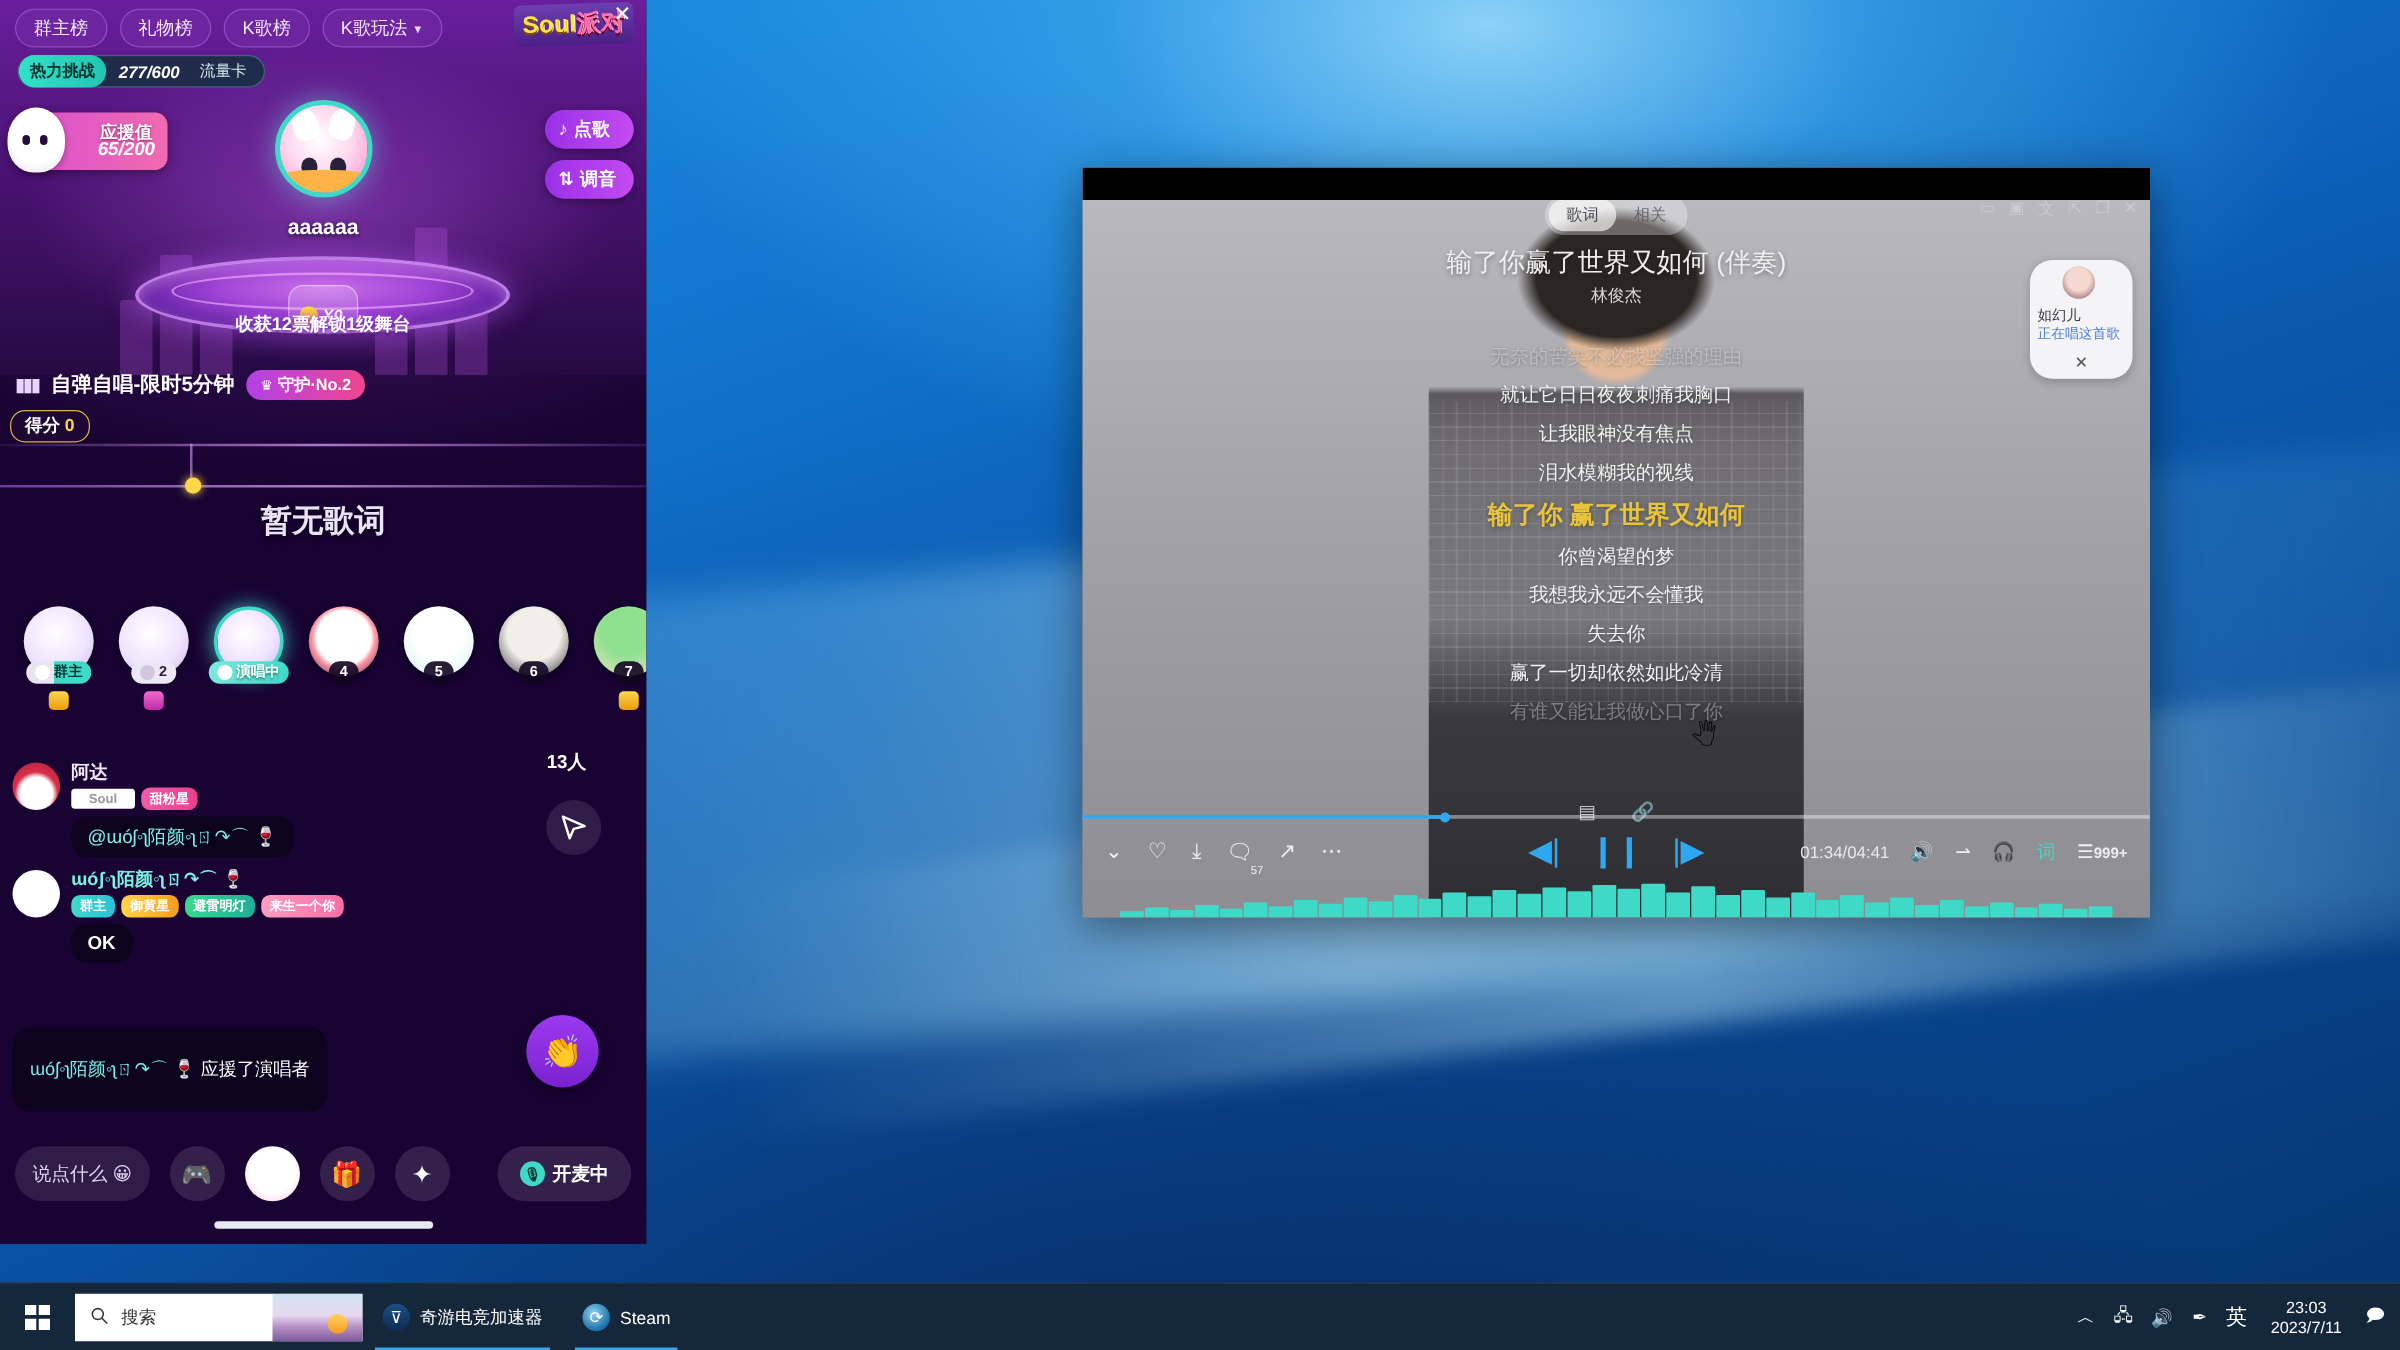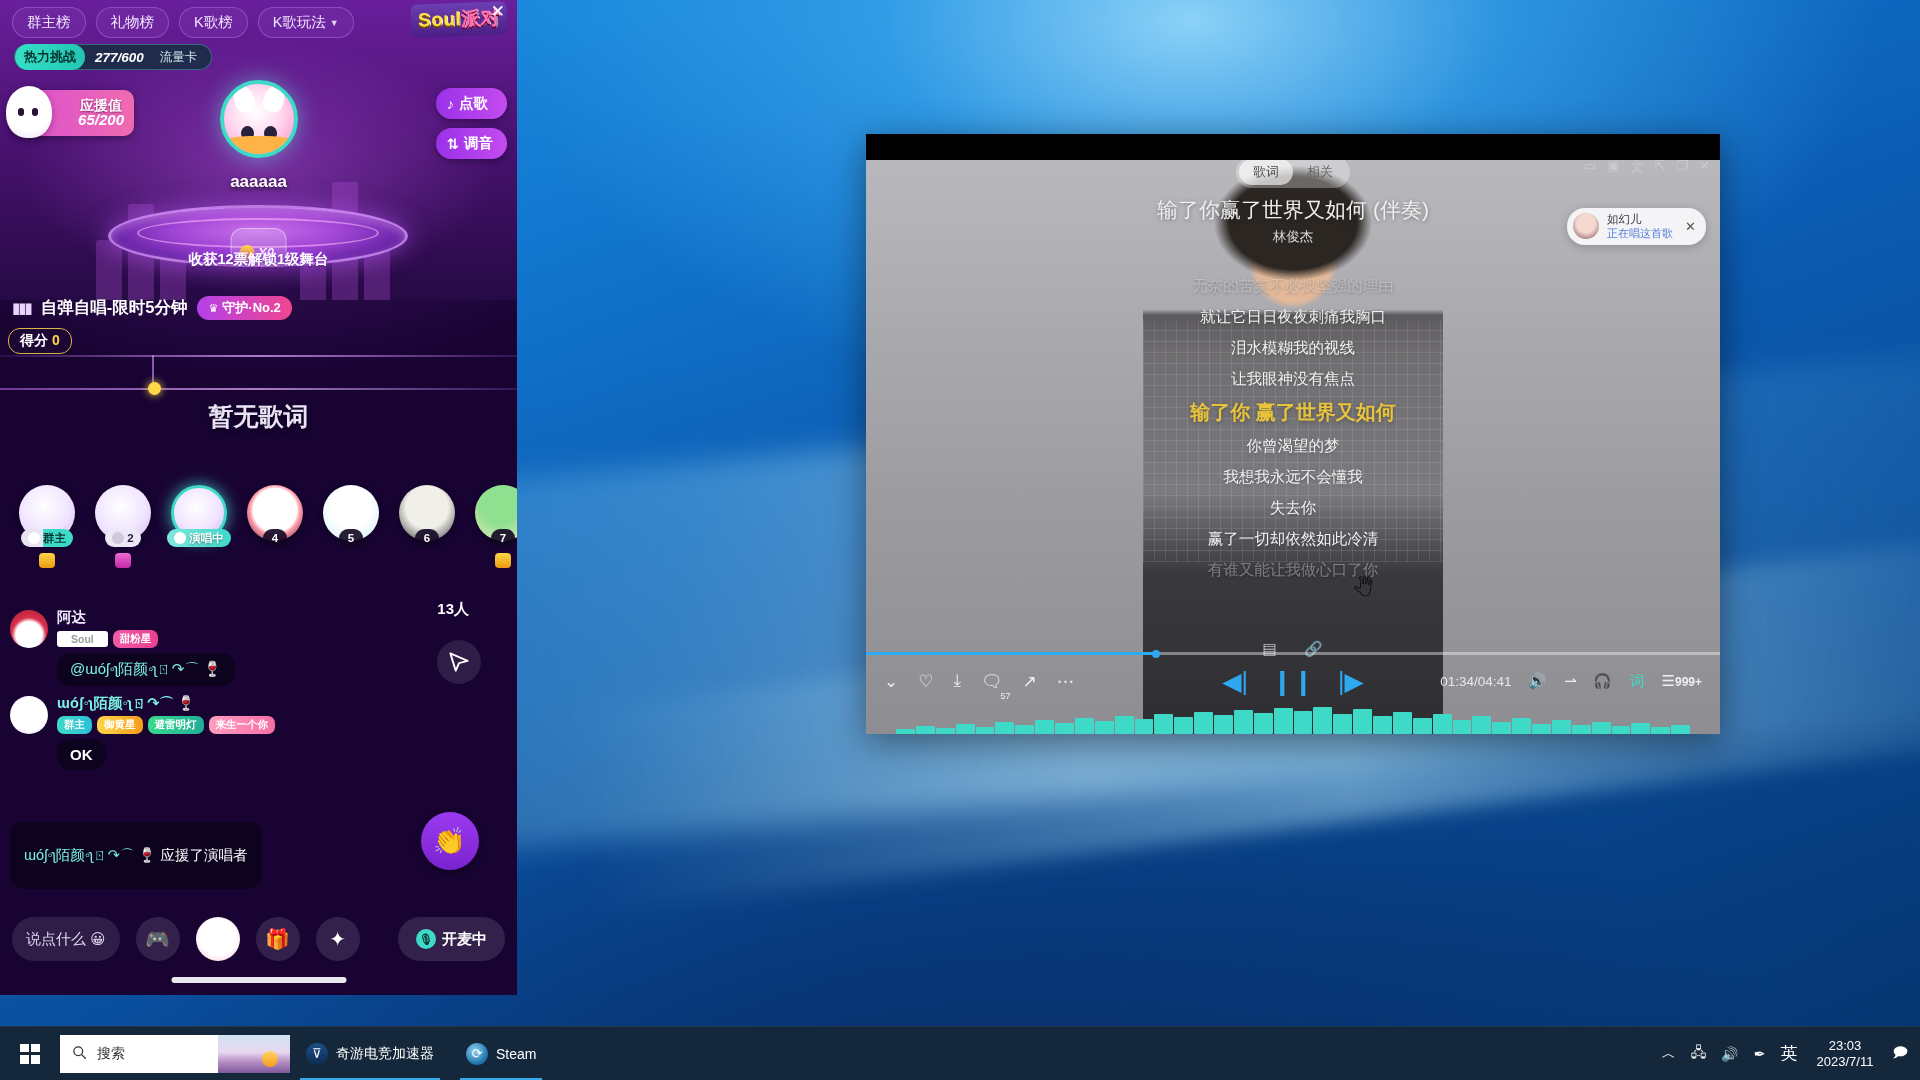--- a/index.html
+++ b/index.html
@@ -576,34 +576,34 @@
       <span>▣</span>
       <span>文</span>
       <span>⇱</span>
       <span>❐</span>
       <span>✕</span>
     </div>
 
     <div class="song-title">输了你赢了世界又如何 (伴奏)</div>
     <div class="song-artist">林俊杰</div>
 
-    <div style="position:absolute;right:14px;top:48px;z-index:6;background:rgba(250,250,252,.92);border-radius:18px;display:flex;align-items:center;gap:8px;padding:5px 10px 5px 6px;box-shadow:0 2px 8px rgba(0,0,0,.2);">
+    <div style="position:absolute;right:14px;top:48px;z-index:6;background:rgba(250,250,252,.92);border-radius:18px;display:flex;align-items:center;gap:8px;padding:5px 10px 5px 6px;box-shadow:0 2px 8px rgba(0,0,0,.2);flex-direction:column;">
       <span style="width:26px;height:26px;border-radius:50%;background:radial-gradient(circle at 50% 40%,#f5d9d0 0 45%,#7a4a58 100%);flex:0 0 26px;"></span>
       <span style="line-height:1.2;">
         <span style="display:block;font-size:11.5px;color:#3a3a40;">如幻儿</span>
         <span style="display:block;font-size:11px;color:#4f7ed6;">正在唱这首歌</span>
       </span>
       <span style="font-size:13px;color:#555;padding-left:4px;">✕</span>
     </div>
 
     <div class="lyrics">
       <div class="lyr dim">无奈的苦笑不必找坚强的理由</div>
       <div class="lyr">就让它日日夜夜刺痛我胸口</div>
+      <div class="lyr">让我眼神没有焦点</div>
       <div class="lyr">泪水模糊我的视线</div>
-      <div class="lyr">让我眼神没有焦点</div>
       <div class="lyr cur">输了你 赢了世界又如何</div>
       <div class="lyr">你曾渴望的梦</div>
       <div class="lyr">我想我永远不会懂我</div>
       <div class="lyr">失去你</div>
       <div class="lyr">赢了一切却依然如此冷清</div>
       <div class="lyr dim">有谁又能让我做心口了你</div>
     </div>
     <div class="cursor-hand">🖑</div>
 
     <div class="mini-ico">

